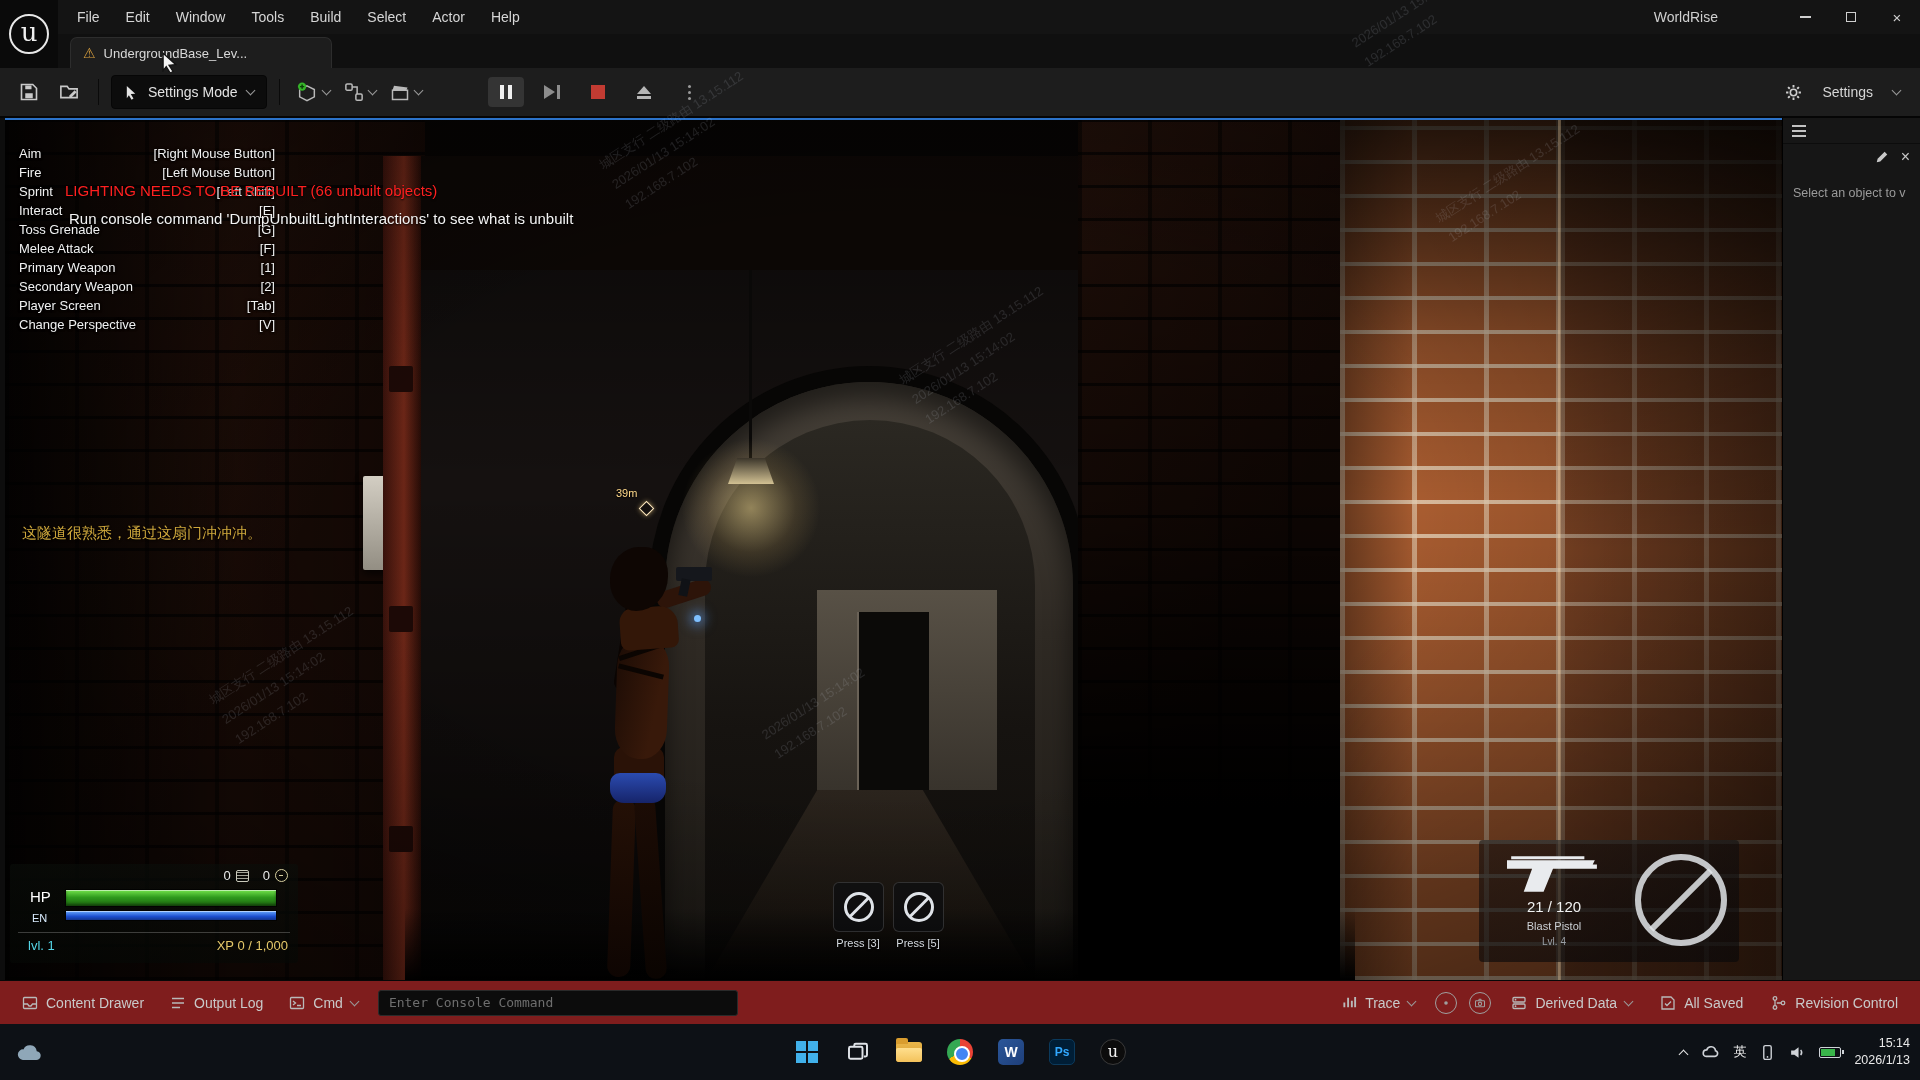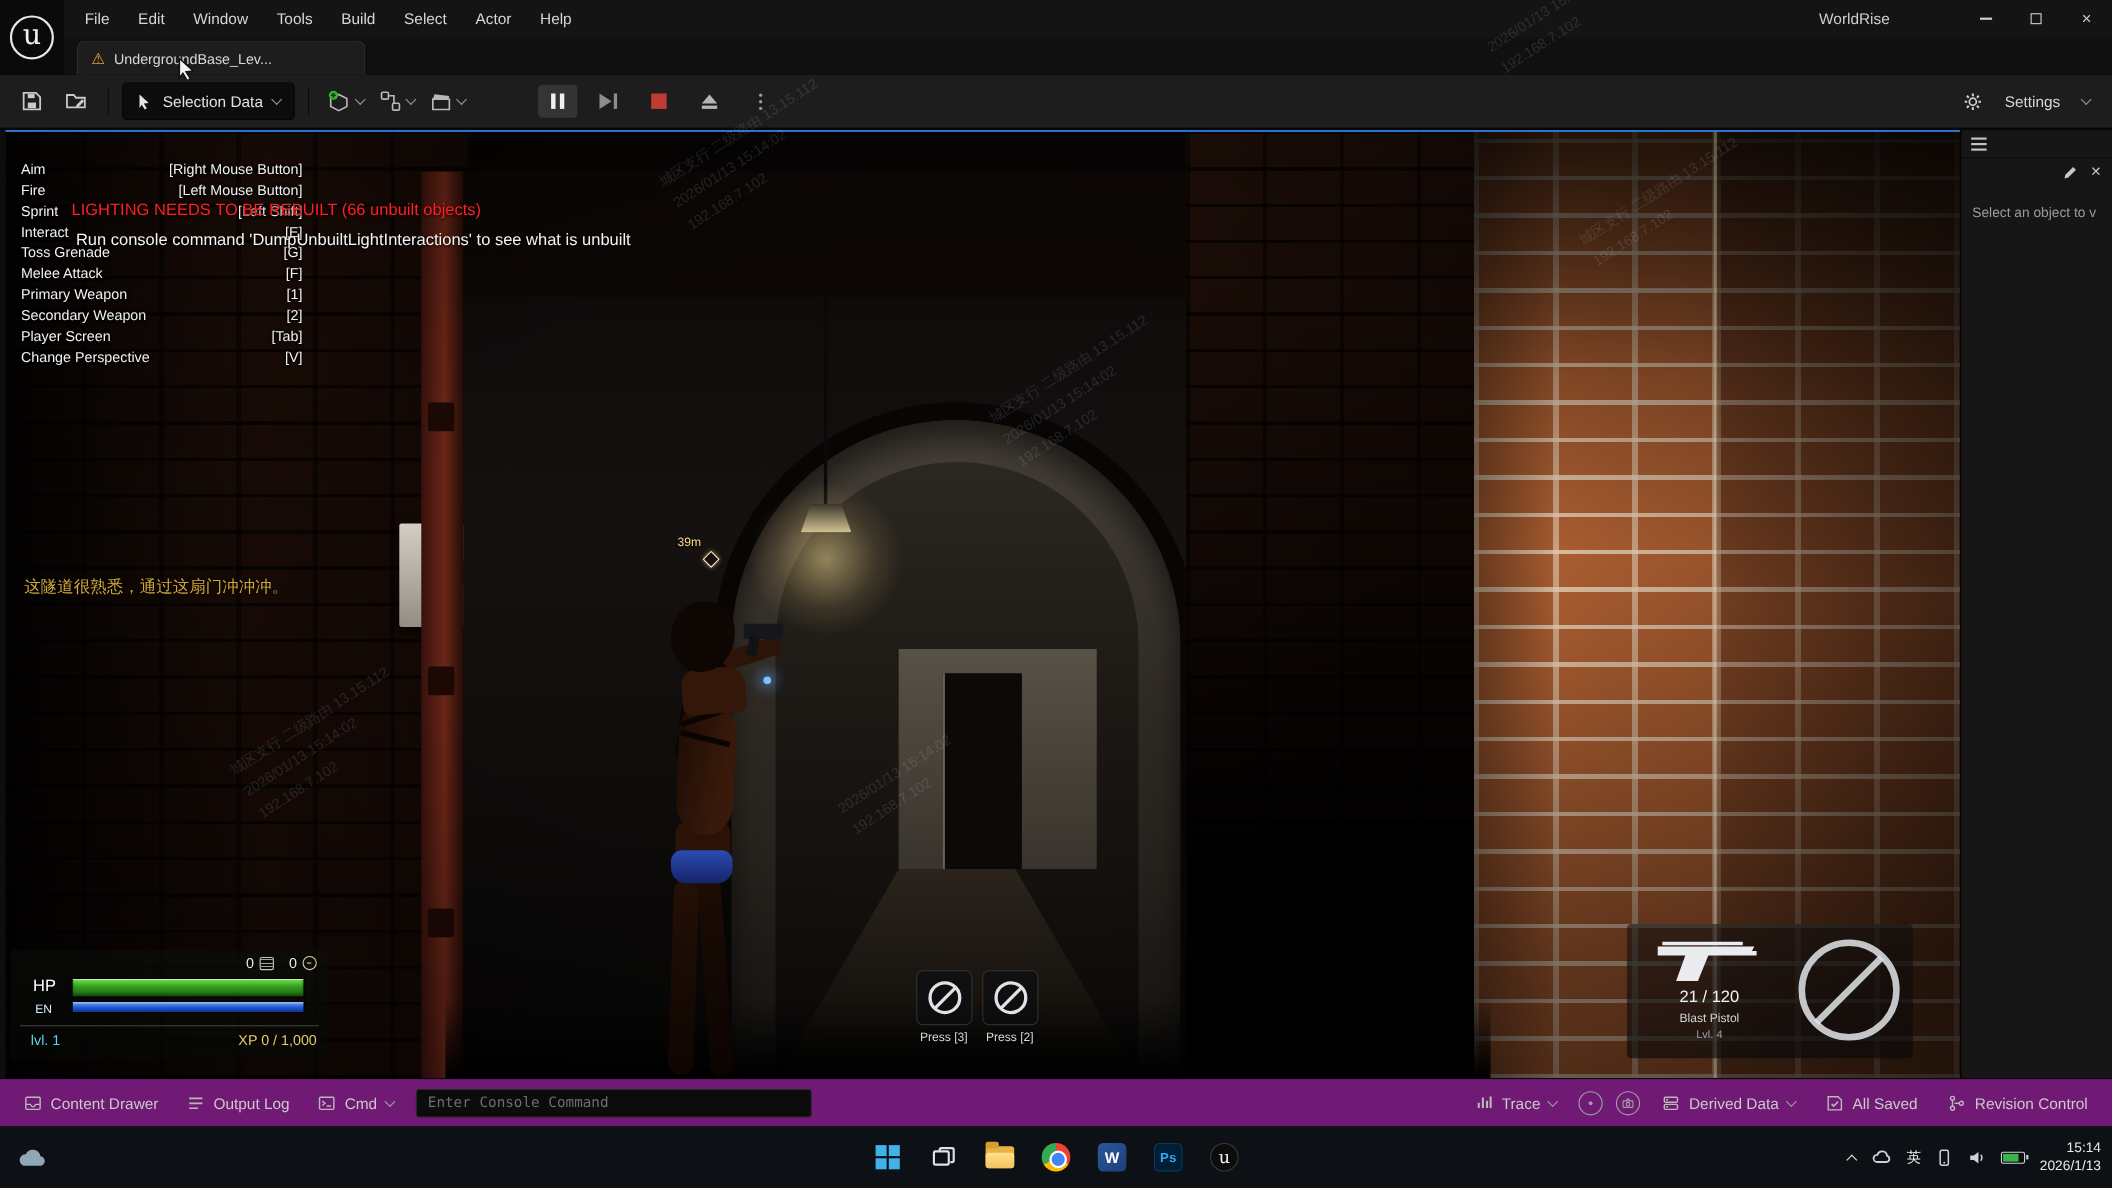--- a/index.html
+++ b/index.html
@@ -180,21 +180,21 @@
   .weapon-panel { position:absolute; left:1474px; top:720px; width:260px; height:122px; border-radius:4px;
     background:linear-gradient(180deg, rgba(12,12,14,.55), rgba(7,7,9,.62)); }
   .pistol { position:absolute; left:22px; top:12px; }
   .ammo-text { position:absolute; left:0; top:58px; width:150px; text-align:center; font-size:15px; color:#f2f2f2; }
   .weapon-name { position:absolute; left:0; top:80px; width:150px; text-align:center; font-size:11px; color:#cdd1d5; }
   .weapon-lvl { position:absolute; left:0; top:96px; width:150px; text-align:center; font-size:10px; color:#9aa0a6; }
   .no-ic-lg { position:absolute; right:12px; top:14px; width:92px; height:92px; border:6px solid rgba(226,229,233,.85); border-radius:50%; }
   .no-ic-lg::after { content:""; position:absolute; left:37px; top:-2px; width:6px; height:84px; background:rgba(226,229,233,.85); transform:rotate(45deg); }
 
   
-  .statusbar { position:absolute; left:0; right:0; top:980px; height:44px; background:#701a75; border-top:1px solid #070707;
+  .statusbar { position:absolute; left:0; right:0; top:980px; height:44px; background:#7f1d1d; border-top:1px solid #070707;
     display:flex; align-items:center; padding:0 10px; gap:2px; z-index:30; font-size:14px; color:#c9c9c9; }
   .sb-item { display:flex; align-items:center; gap:8px; padding:0 12px; height:32px; border-radius:4px; }
   .console-input { width:360px; height:26px; background:#0c0c0c; border:1px solid #2a2a2a; border-radius:3px; color:#8a8a8a;
     font-family:"DejaVu Sans Mono",monospace; font-size:13px; padding:0 10px; margin-left:6px; }
   .console-input::placeholder { color:#6e6e6e; }
   .sb-right { margin-left:auto; display:flex; align-items:center; gap:4px; }
   .rb { width:22px; height:22px; border:1.6px solid #9f9f9f; border-radius:50%; display:flex; align-items:center; justify-content:center; margin:0 4px; }
 
   
   .taskbar { position:absolute; left:0; right:0; top:1024px; height:56px; background:#0d1116; z-index:35; }
@@ -279,21 +279,21 @@
       <svg class="ic" width="20" height="20" viewBox="0 0 16 16">
           <path d="M1.5 3.5h5l1.5 2h6.5v7h-13z" fill="none" stroke="#c9c9c9" stroke-width="1.3"></path>
           <path d="M8.5 10.5l4-4 1.6 1.6-4 4-2.1.5z" fill="#c9c9c9"></path>
         </svg>
     </div>
     <div class="tb-sep"></div>
     <div class="mode-pill">
       <svg class="ic" width="15" height="15" viewBox="0 0 16 16">
           <path d="M3 1l9 8.2-4.8.5 2.9 4.7-2 1.2-2.9-4.8L3 14z" fill="#e4e4e4"></path>
         </svg>
-      <span class="mode-label">Selection Data</span>
+      <span class="mode-label">Settings Mode</span>
       <span class="chev"></span>
     </div>
     <div class="tb-sep"></div>
     <div class="tb-btn">
       <svg class="ic" width="22" height="22" viewBox="0 0 18 18">
           <path d="M9 4l6 3v6l-6 3-6-3V7z" fill="none" stroke="#b9b9b9" stroke-width="1.2"></path>
           <circle cx="5" cy="4.6" r="3.4" fill="#35b529"></circle>
           <path d="M5 2.8v3.6M3.2 4.6h3.6" stroke="#0b3d07" stroke-width="1.2"></path>
         </svg>
       <span class="chev"></span>
@@ -470,21 +470,21 @@
         <div class="xp-text">XP 0 / 1,000</div>
       </div>
 
       <div class="press-slot" style="left:828px; top:762px">
           <span class="no-ic"></span>
         </div>
       <div class="press-slot" style="left:888px; top:762px">
           <span class="no-ic"></span>
         </div>
       <div class="press-label" style="left:818px; top:817px">Press [3]</div>
-      <div class="press-label" style="left:878px; top:817px">Press [2]</div>
+      <div class="press-label" style="left:878px; top:817px">Press [5]</div>
 
       <div class="weapon-panel">
         <svg class="pistol" width="104" height="46" viewBox="0 0 96 44">
             <path d="M4 8 H88 L86 12 H90 V16 H48 L39 38 H20 L28 16 H4 Z" fill="#e9ebee"></path>
             <path d="M8 4 h70 v3 H8 z" fill="#e9ebee"></path>
           </svg>
         <div class="ammo-text">21 / 120</div>
         <div class="weapon-name">Blast Pistol</div>
         <div class="weapon-lvl">Lvl. 4</div>
         <div class="no-ic-lg"></div>

